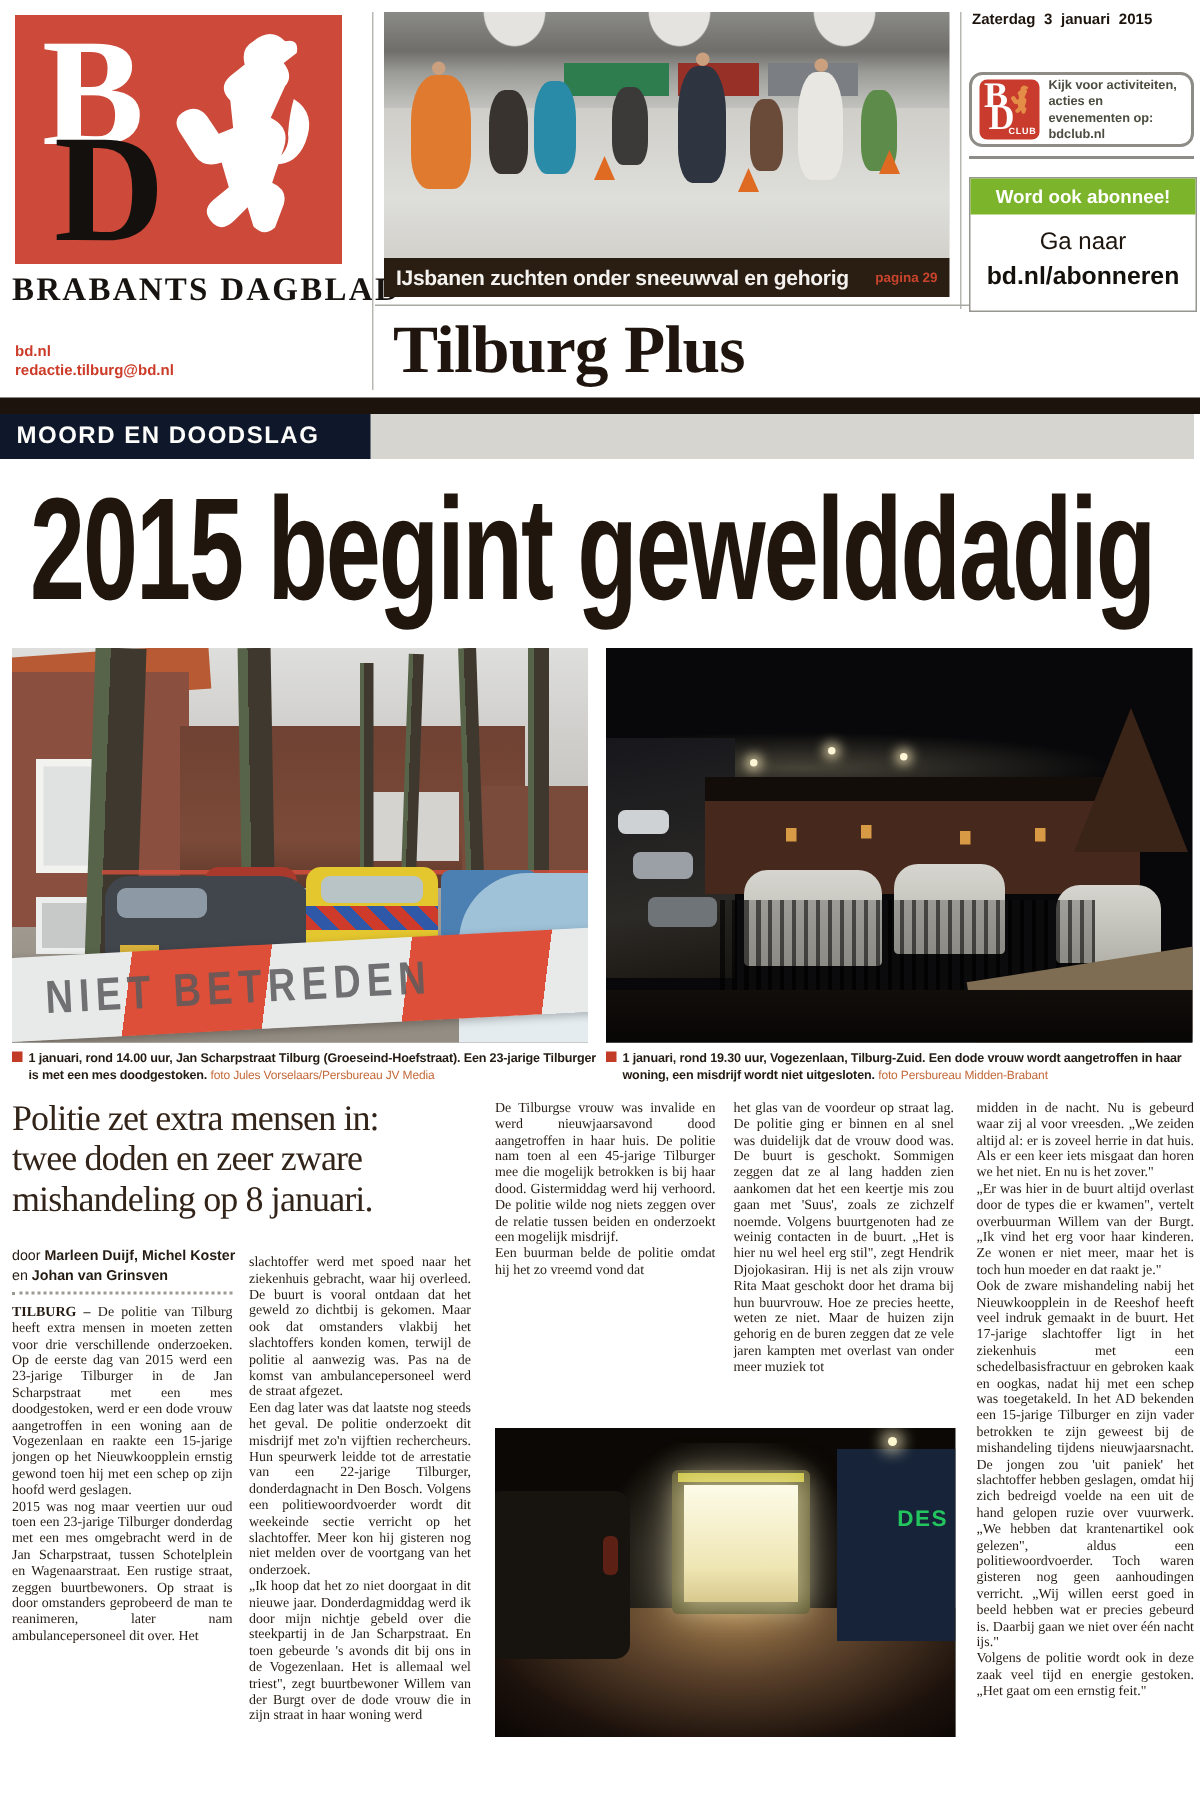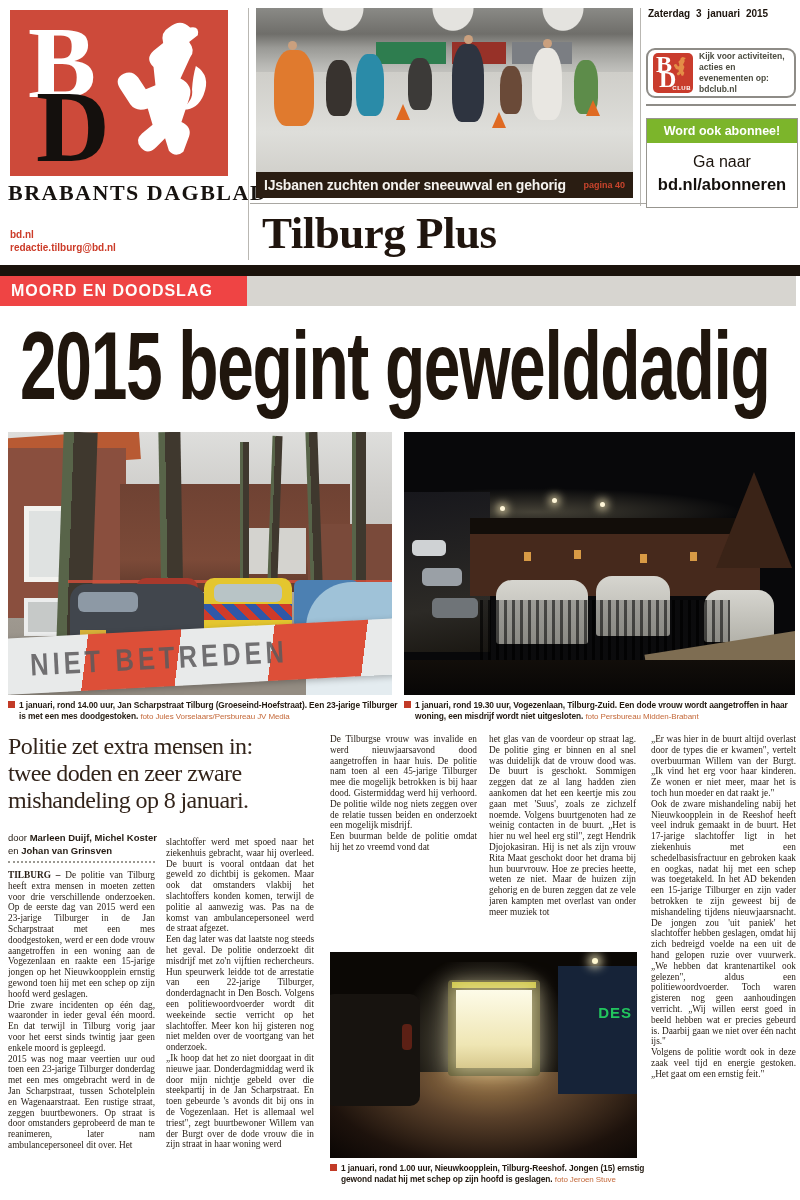--- a/index.html
+++ b/index.html
@@ -49,21 +49,21 @@
      display:flex;align-items:center;justify-content:center;
      font:bold 12.5px "Liberation Sans",sans-serif;color:#fff;}
   .sub-line1{position:absolute;left:0;top:34px;width:100%;text-align:center;
      font:16px "Liberation Sans",sans-serif;color:#1c140d;}
   .sub-line2{position:absolute;left:0;top:56px;width:100%;text-align:center;
      font:bold 16.5px "Liberation Sans",sans-serif;color:#14100c;}
   
   .section-title{left:262px;top:207px;font:bold 45px "Liberation Serif",serif;color:#20150e;letter-spacing:-0.5px;}
   .black-bar{left:0;top:265px;width:800px;height:11px;background:#1b130c;}
   .kicker-grey{left:0;top:276px;width:796px;height:30px;background:#d7d5d0;}
-  .kicker-label{left:0;top:276px;width:247px;height:30px;background:#ef4444;
+  .kicker-label{left:0;top:276px;width:247px;height:30px;background:#0f172a;
      display:flex;align-items:center;padding-left:11px;box-sizing:border-box;
      font:bold 16px "Liberation Sans",sans-serif;color:#fdfdfb;letter-spacing:1px;}
   
   .headline-wrap{left:20px;top:316px;width:792px;height:106px;overflow:visible;}
   .headline{display:inline-block;white-space:nowrap;transform:scaleX(0.68);transform-origin:0 0;
      font:bold 97px "Liberation Sans",sans-serif;color:#20160d;letter-spacing:-2px;line-height:1.04;}
   
   .photo{overflow:hidden;background:#222;}
   .photo-left{left:8px;top:432px;width:384px;height:263px;
      background:linear-gradient(#dededc 0,#cfcecb 60px,#c4c3bf 110px,#a09a91 180px,#8e887f 100%);}
@@ -196,21 +196,21 @@
       <div class="skater" style="left:244px;top:58px;width:22px;height:48px;background:#6a4a38;"></div>
       <div class="skater" style="left:276px;top:40px;width:30px;height:72px;background:#e9e7e2;"></div>
       <div class="head" style="left:287px;top:31px;"></div>
       <div class="skater" style="left:318px;top:52px;width:24px;height:54px;background:#5d8c4a;"></div>
       <div class="cone" style="left:140px;top:96px;"></div>
       <div class="cone" style="left:236px;top:104px;"></div>
       <div class="cone" style="left:330px;top:92px;"></div>
     </div>
     <div class="teaser-bar">
       <span class="teaser-title">IJsbanen zuchten onder sneeuwval en gehorig</span>
-      <span class="teaser-page">pagina 40</span>
+      <span class="teaser-page">pagina 29</span>
     </div>
   </div>
 
   <div class="abs date">Zaterdag 3 januari 2015</div>
 
   <div class="abs club-box">
     <div class="club-logo">
       <span class="club-b">B</span>
       <span class="club-d">D</span>
       <svg class="club-lion" viewBox="0 0 100 160">
@@ -310,55 +310,51 @@
     <span>door</span>
     <b>Marleen Duijf, Michel Koster</b><br>
     <span>en</span>
     <b>Johan van Grinsven</b>
   </div>
   <div class="abs byline-rule"></div>
 
   <div class="abs bodycol col1">
     <p><span class="dateline">TILBURG –</span> <span>De politie van Tilburg heeft extra mensen in moeten zetten voor drie verschillende onderzoeken. Op de eerste dag van 2015 werd een 23-jarige Tilburger in de Jan Scharpstraat met een mes doodgestoken, werd er een dode vrouw aangetroffen in een woning aan de Vogezenlaan en raakte een 15-jarige jongen op het Nieuwkoopplein ernstig gewond toen hij met een schep op zijn hoofd werd geslagen.</span></p>
     <div>
-        <p>Drie zware incidenten op één dag, waaronder in ieder geval één moord. En dat terwijl in Tilburg vorig jaar voor het eerst sinds twintig jaar geen enkele moord is gepleegd.</p>
         <p>2015 was nog maar veertien uur oud toen een 23-jarige Tilburger donderdag met een mes omgebracht werd in de Jan Scharpstraat, tussen Schotelplein en Wagenaarstraat. Een rustige straat, zeggen buurtbewoners. Op straat is door omstanders geprobeerd de man te reanimeren, later nam ambulancepersoneel dit over. Het</p>
       </div>
   </div>
   <div class="abs bodycol col2">
       <p>slachtoffer werd met spoed naar het ziekenhuis gebracht, waar hij overleed. De buurt is vooral ontdaan dat het geweld zo dichtbij is gekomen. Maar ook dat omstanders vlakbij het slachtoffers konden komen, terwijl de politie al aanwezig was. Pas na de komst van ambulancepersoneel werd de straat afgezet.</p>
       <p>Een dag later was dat laatste nog steeds het geval. De politie onderzoekt dit misdrijf met zo'n vijftien rechercheurs. Hun speurwerk leidde tot de arrestatie van een 22-jarige Tilburger, donderdagnacht in Den Bosch. Volgens een politiewoordvoerder wordt dit weekeinde sectie verricht op het slachtoffer. Meer kon hij gisteren nog niet melden over de voortgang van het onderzoek.</p>
       <p>„Ik hoop dat het zo niet doorgaat in dit nieuwe jaar. Donderdagmiddag werd ik door mijn nichtje gebeld over die steekpartij in de Jan Scharpstraat. En toen gebeurde 's avonds dit bij ons in de Vogezenlaan. Het is allemaal wel triest", zegt buurtbewoner Willem van der Burgt over de dode vrouw die in zijn straat in haar woning werd</p>
     </div>
   <div class="abs bodycol col3">
       <p>De Tilburgse vrouw was invalide en werd nieuwjaarsavond dood aangetroffen in haar huis. De politie nam toen al een 45-jarige Tilburger mee die mogelijk betrokken is bij haar dood. Gistermiddag werd hij verhoord. De politie wilde nog niets zeggen over de relatie tussen beiden en onderzoekt een mogelijk misdrijf.</p>
       <p>Een buurman belde de politie omdat hij het zo vreemd vond dat</p>
     </div>
   <div class="abs bodycol col4">
       <p>het glas van de voordeur op straat lag. De politie ging er binnen en al snel was duidelijk dat de vrouw dood was. De buurt is geschokt. Sommigen zeggen dat ze al lang hadden zien aankomen dat het een keertje mis zou gaan met 'Suus', zoals ze zichzelf noemde. Volgens buurtgenoten had ze weinig contacten in de buurt. „Het is hier nu wel heel erg stil", zegt Hendrik Djojokasiran. Hij is net als zijn vrouw Rita Maat geschokt door het drama bij hun buurvrouw. Hoe ze precies heette, weten ze niet. Maar de huizen zijn gehorig en de buren zeggen dat ze vele jaren kampten met overlast van onder meer muziek tot</p>
     </div>
   <div class="abs bodycol col5">
+      <p>midden in de nacht. Nu is gebeurd waar zij al voor vreesden. „We zeiden altijd al: er is zoveel herrie in dat huis. Als er een keer iets misgaat dan horen we het niet. En nu is het zover."</p>
       <p>„Er was hier in de buurt altijd overlast door de types die er kwamen", vertelt overbuurman Willem van der Burgt. „Ik vind het erg voor haar kinderen. Ze wonen er niet meer, maar het is toch hun moeder en dat raakt je."</p>
       <p>Ook de zware mishandeling nabij het Nieuwkoopplein in de Reeshof heeft veel indruk gemaakt in de buurt. Het 17-jarige slachtoffer ligt in het ziekenhuis met een schedelbasisfractuur en gebroken kaak en oogkas, nadat hij met een schep was toegetakeld. In het AD bekenden een 15-jarige Tilburger en zijn vader betrokken te zijn geweest bij de mishandeling tijdens nieuwjaarsnacht. De jongen zou 'uit paniek' het slachtoffer hebben geslagen, omdat hij zich bedreigd voelde na een uit de hand gelopen ruzie over vuurwerk. „We hebben dat krantenartikel ook gelezen", aldus een politiewoordvoerder. Toch waren gisteren nog geen aanhoudingen verricht. „Wij willen eerst goed in beeld hebben wat er precies gebeurd is. Daarbij gaan we niet over één nacht ijs."</p>
       <p>Volgens de politie wordt ook in deze zaak veel tijd en energie gestoken. „Het gaat om een ernstig feit."</p>
     </div>
 
   <div class="abs photo photo-bottom">
     <div class="pb-glow"></div>
     <div class="pb-ground"></div>
     <div class="pb-amb">
       <div class="pb-amb-bar"></div>
       <div class="pb-amb-int"></div>
     </div>
     <div class="pb-car">
       <div class="pb-car-glint"></div>
     </div>
     <div class="pb-van">
       <span class="pb-van-text">DES</span>
     </div>
     <div class="pb-light"></div>
   </div>
-  <div class="abs caption cap-bottom">
-    <span class="bullet"></span><span>1 januari, rond 1.00 uur, Nieuwkoopplein, Tilburg-Reeshof. Jongen (15) ernstig gewond nadat hij met schep op zijn hoofd is geslagen.</span>
-    <span class="credit">foto Jeroen Stuve</span>
-  </div>
 
 </div>
 
 </body></html>

